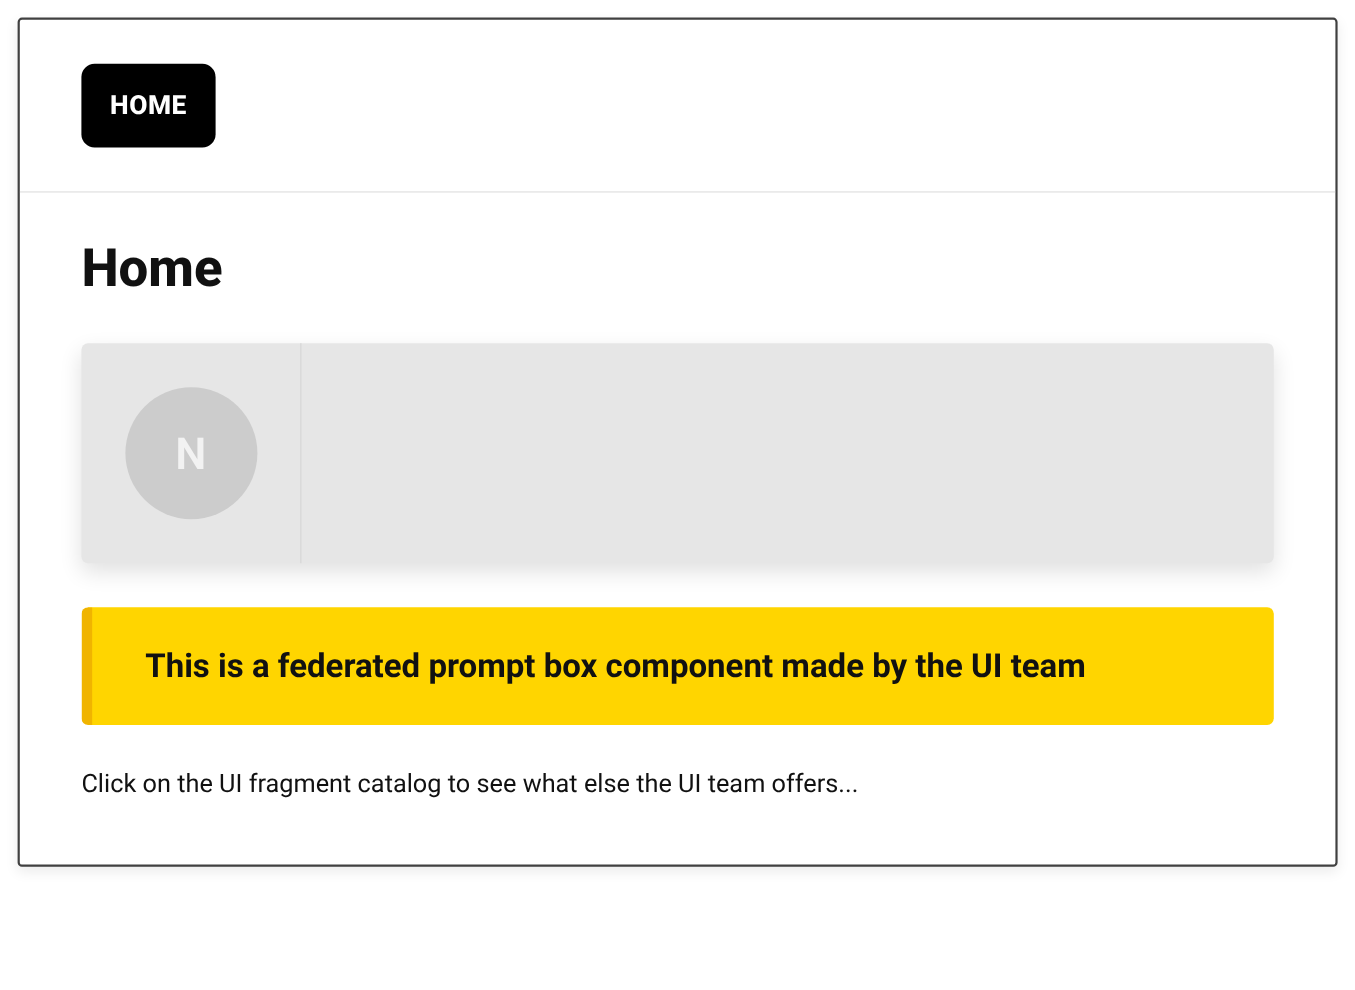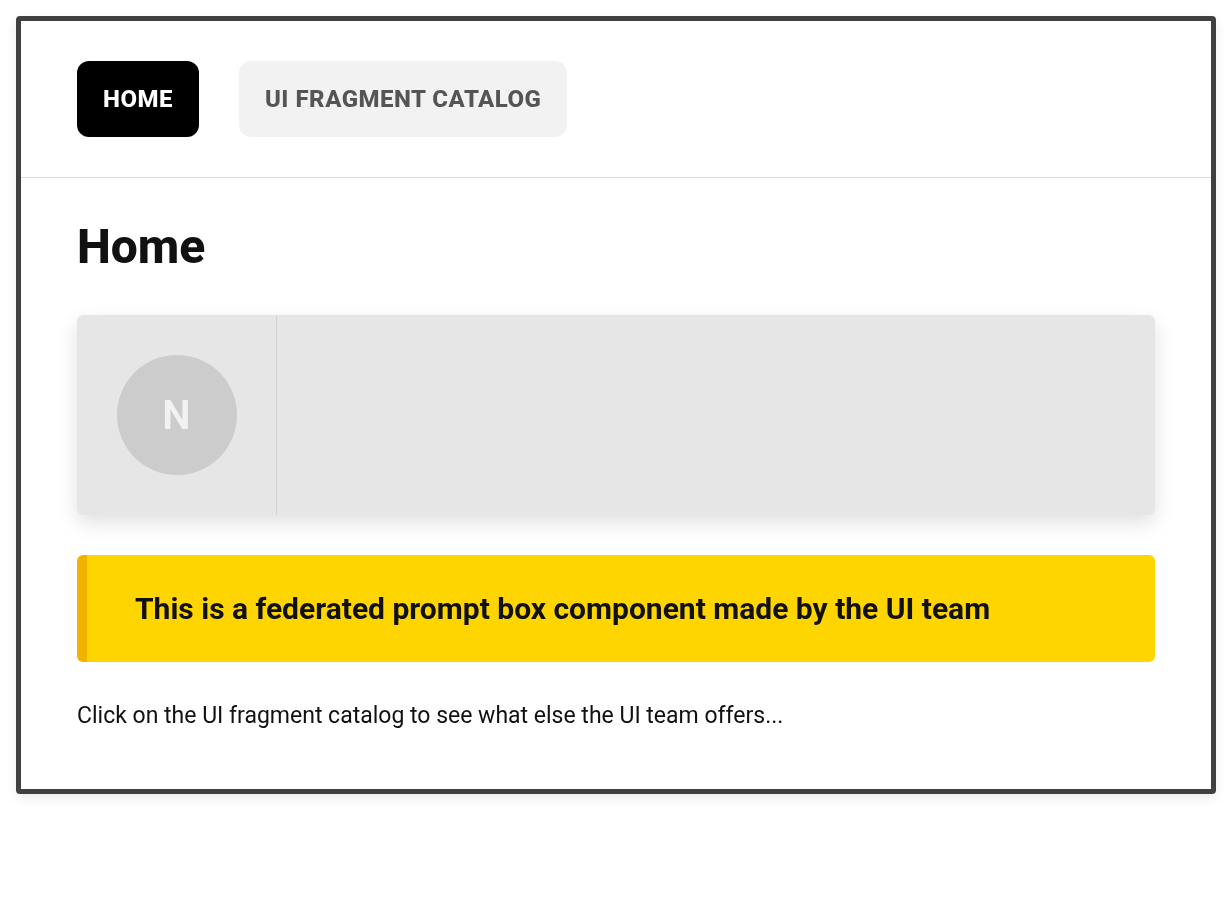--- a/index.html
+++ b/index.html
@@ -7,21 +7,21 @@
       margin: 0;
       padding: 0;
     }
     body {
       font-family: -apple-system, BlinkMacSystemFont, "Segoe UI", Roboto, Helvetica, Arial, sans-serif;
       background: #ffffff;
       padding: 16px;
     }
     .card {
       background: #ffffff;
-      border: 5px solid #404040;
+      border: 2px solid #404040;
       border-radius: 4px;
       box-shadow: 0 4px 12px rgba(0,0,0,0.08);
       overflow: hidden;
     }
     .tab-bar {
       display: flex;
       gap: 40px;
       padding: 40px 40px 40px 56px;
       border-bottom: 1px solid #ddd;
       align-items: center;
@@ -98,21 +98,20 @@
       color: #111;
       font-weight: 400;
     }
   </style>
 </head>
 <body>
 
 <div class="card">
   <div class="tab-bar">
     <div class="tab active">HOME</div>
-    <div class="tab">UI FRAGMENT CATALOG</div>
   </div>
   <div class="content">
     <h1 class="page-title">Home</h1>
 
     <div class="prompt-box">
       <div class="prompt-avatar-col">
         <div class="avatar">
           <span>N</span>
         </div>
       </div>

